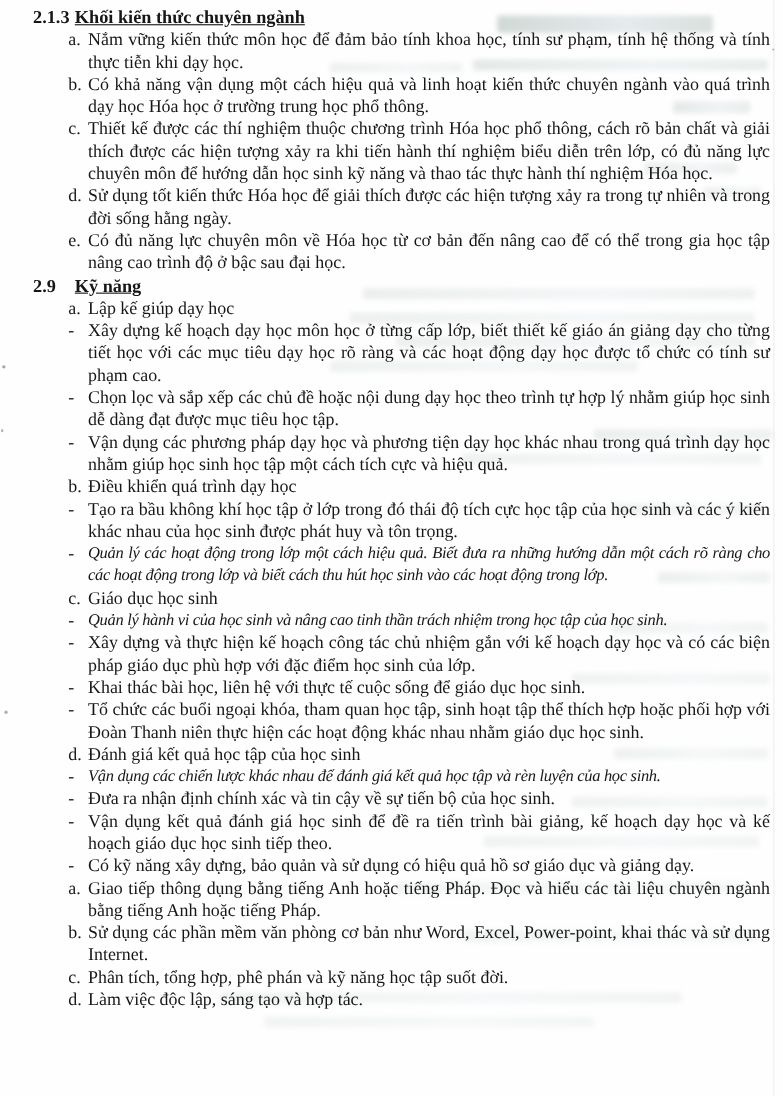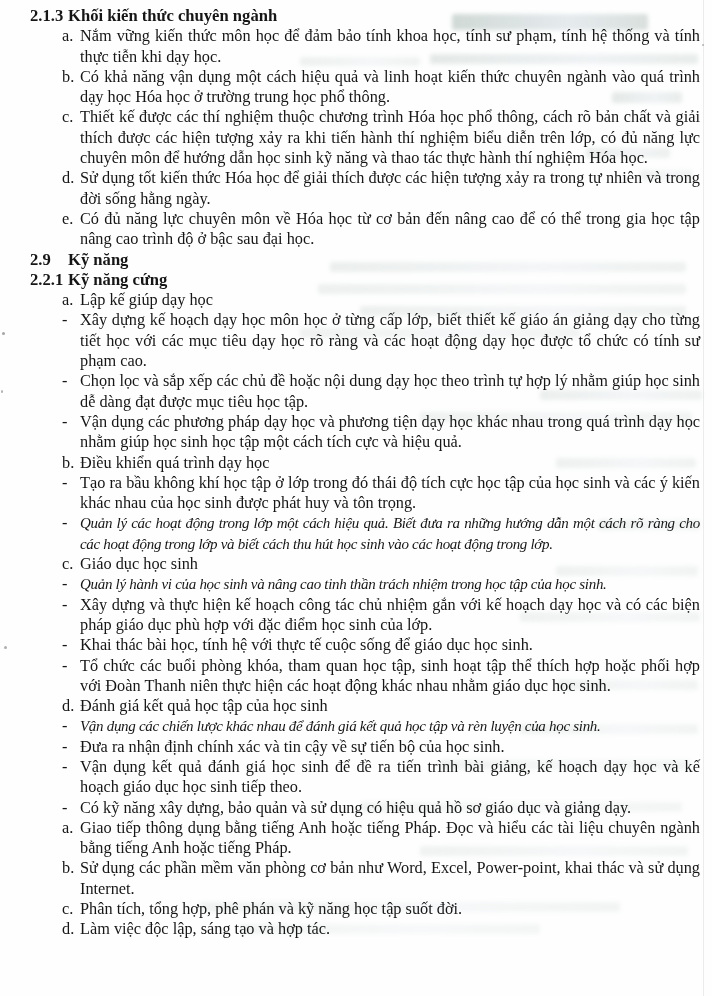--- a/index.html
+++ b/index.html
@@ -29,21 +29,21 @@
     font-size:16.3px;
     line-height:20.3px;
     text-align:justify;
   }
   .heading{
     display:flex;
     font-weight:bold;
     font-size:16.6px;
   }
   .heading .num{flex:0 0 38px;}
-  .heading .ht{flex:1;text-align:left;}
+  .heading .ht{flex:1;text-align:left;text-decoration:underline;}
   .item{
     display:flex;
     padding-left:32px;
   }
   .item .marker{flex:0 0 18px;}
   .item .txt{flex:1;text-align:justify;}
   .item .txt.condensed{
     font-size:15px;
     letter-spacing:-0.3px;
     line-height:20.3px;
@@ -111,24 +111,20 @@
     <div class="item">
       <span class="marker">e.</span>
       <div class="txt">Có đủ năng lực chuyên môn về Hóa học từ cơ bản đến nâng cao để có thể trong gia học tập nâng cao trình độ ở bậc sau đại học.</div>
     </div>
 
     <div class="heading">
       <span class="num">2.9</span>
       <span class="ht">Kỹ năng</span>
     </div>
 
-    <div class="heading">
-      <span class="num">2.2.1</span>
-      <span class="ht">Kỹ năng cứng</span>
-    </div>
     <div class="item">
       <span class="marker">a.</span>
       <div class="txt">Lập kế giúp dạy học</div>
     </div>
     <div class="item">
       <span class="marker">-</span>
       <div class="txt">Xây dựng kế hoạch dạy học môn học ở từng cấp lớp, biết thiết kế giáo án giảng dạy cho từng tiết học với các mục tiêu dạy học rõ ràng và các hoạt động dạy học được tổ chức có tính sư phạm cao.</div>
     </div>
     <div class="item">
       <span class="marker">-</span>
@@ -157,25 +153,25 @@
     <div class="item">
       <span class="marker">-</span>
       <div class="txt condensed">Quản lý hành vi của học sinh và nâng cao tinh thần trách nhiệm trong học tập của học sinh.</div>
     </div>
     <div class="item">
       <span class="marker">-</span>
       <div class="txt">Xây dựng và thực hiện kế hoạch công tác chủ nhiệm gắn với kế hoạch dạy học và có các biện pháp giáo dục phù hợp với đặc điểm học sinh của lớp.</div>
     </div>
     <div class="item">
       <span class="marker">-</span>
-      <div class="txt">Khai thác bài học, tính hệ với thực tế cuộc sống để giáo dục học sinh.</div>
-    </div>
-    <div class="item">
-      <span class="marker">-</span>
-      <div class="txt">Tổ chức các buổi phòng khóa, tham quan học tập, sinh hoạt tập thể thích hợp hoặc phối hợp với Đoàn Thanh niên thực hiện các hoạt động khác nhau nhằm giáo dục học sinh.</div>
+      <div class="txt">Khai thác bài học, liên hệ với thực tế cuộc sống để giáo dục học sinh.</div>
+    </div>
+    <div class="item">
+      <span class="marker">-</span>
+      <div class="txt">Tổ chức các buổi ngoại khóa, tham quan học tập, sinh hoạt tập thể thích hợp hoặc phối hợp với Đoàn Thanh niên thực hiện các hoạt động khác nhau nhằm giáo dục học sinh.</div>
     </div>
     <div class="item">
       <span class="marker">d.</span>
       <div class="txt">Đánh giá kết quả học tập của học sinh</div>
     </div>
     <div class="item">
       <span class="marker">-</span>
       <div class="txt condensed">Vận dụng các chiến lược khác nhau để đánh giá kết quả học tập và rèn luyện của học sinh.</div>
     </div>
     <div class="item">

